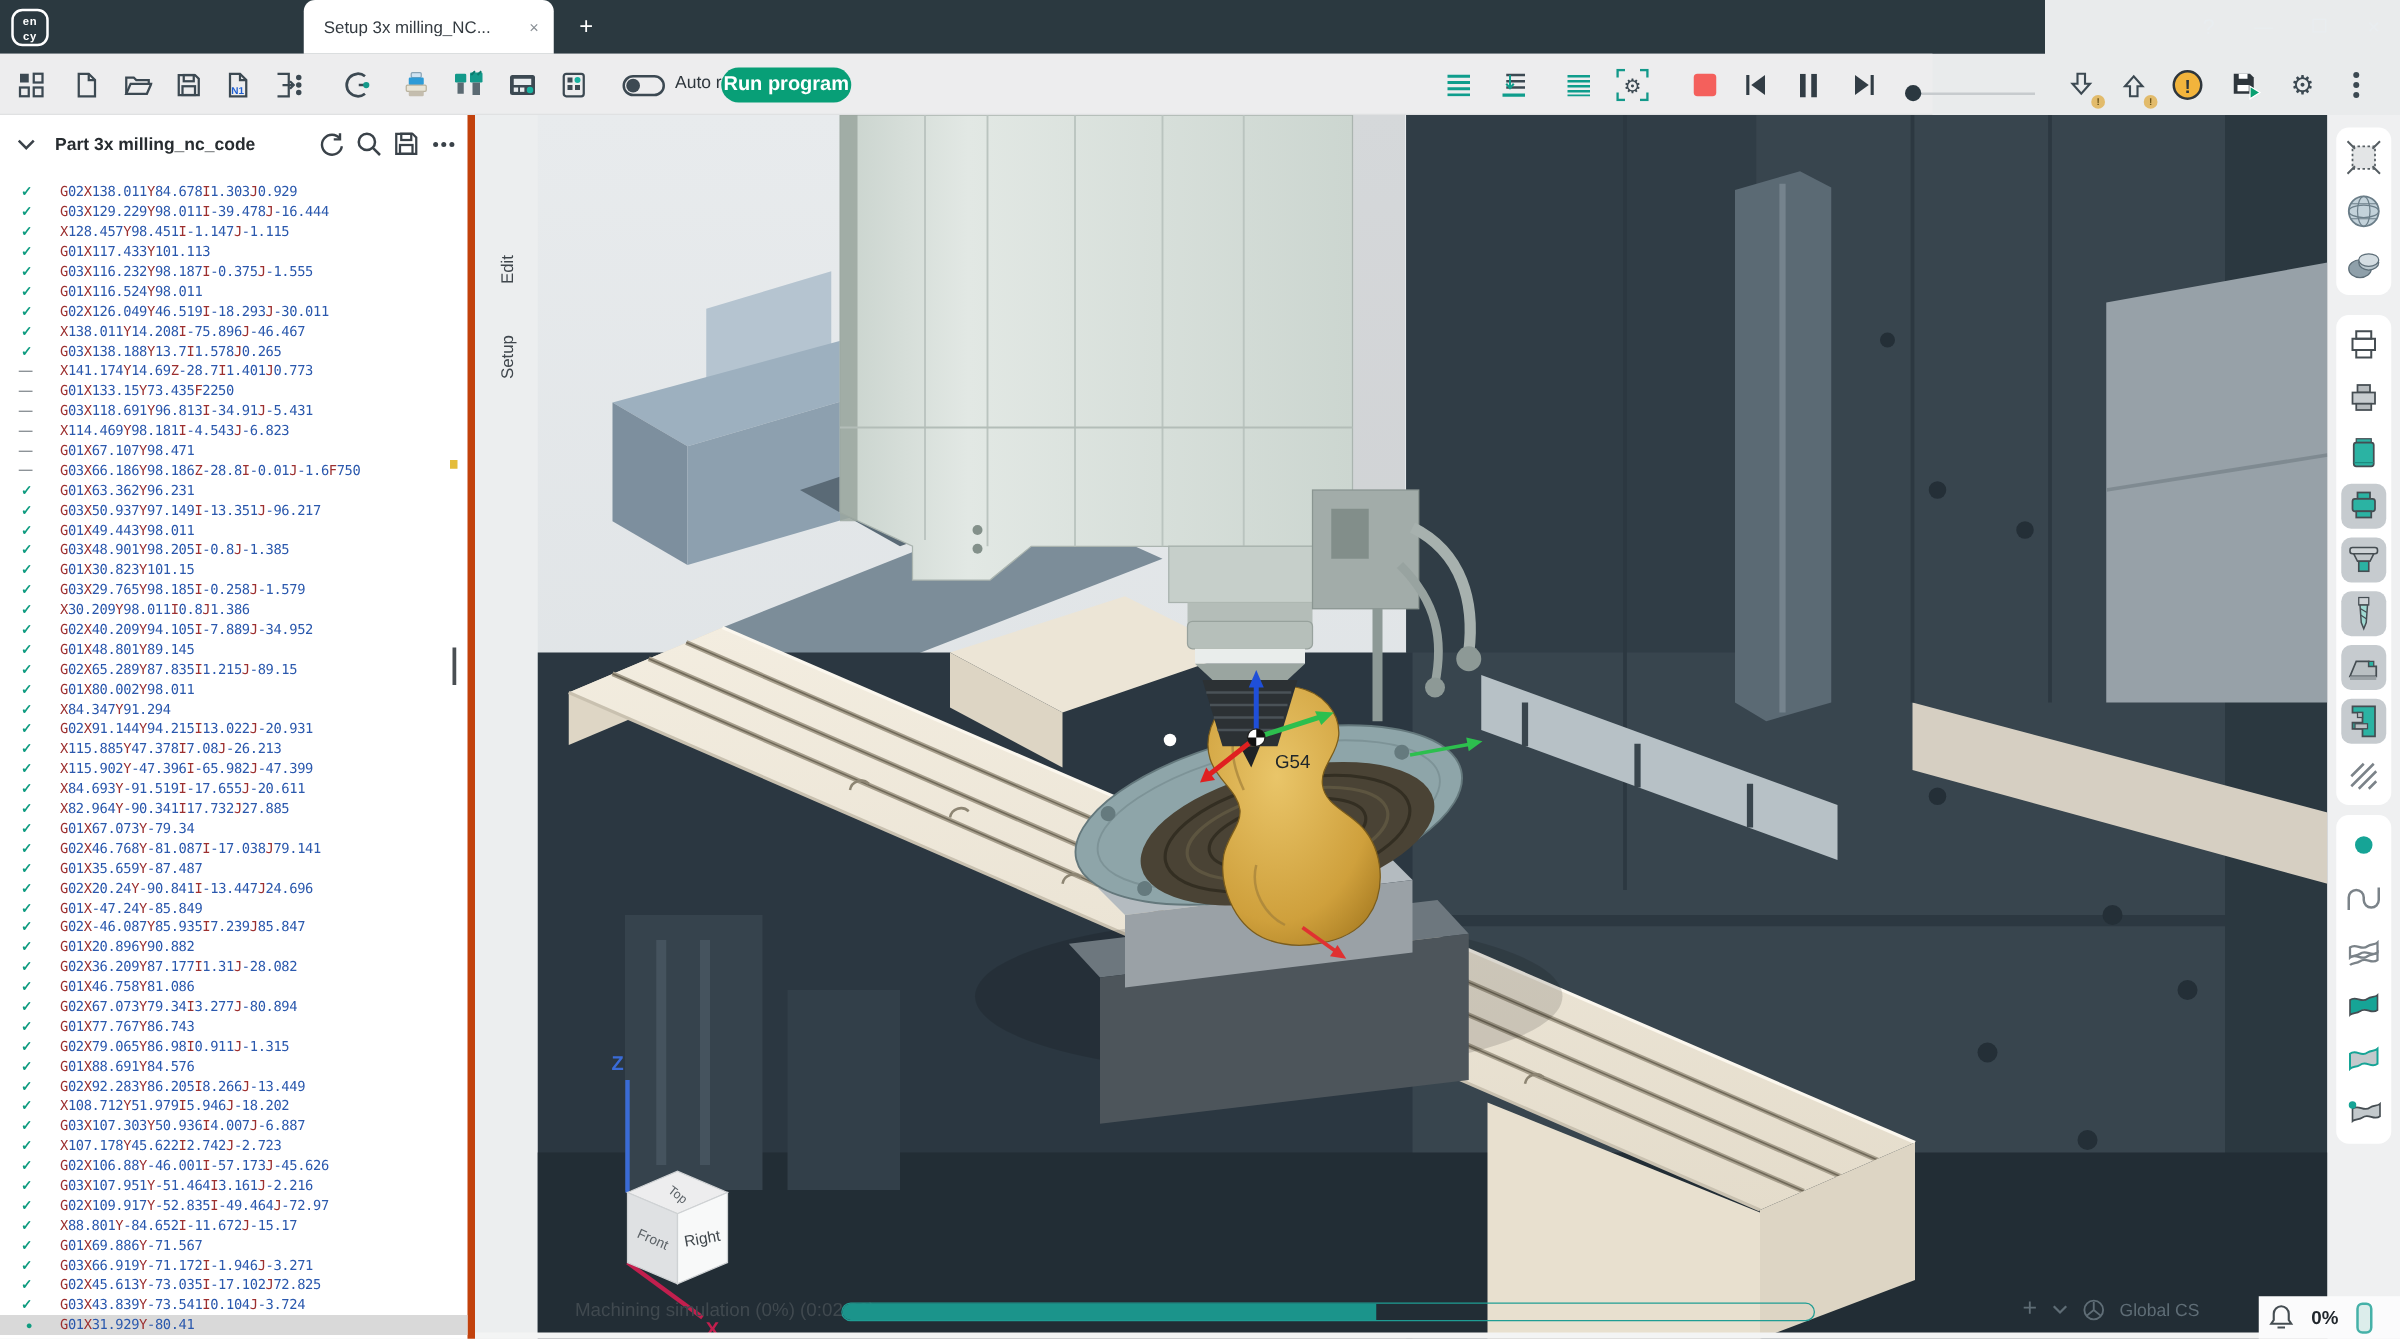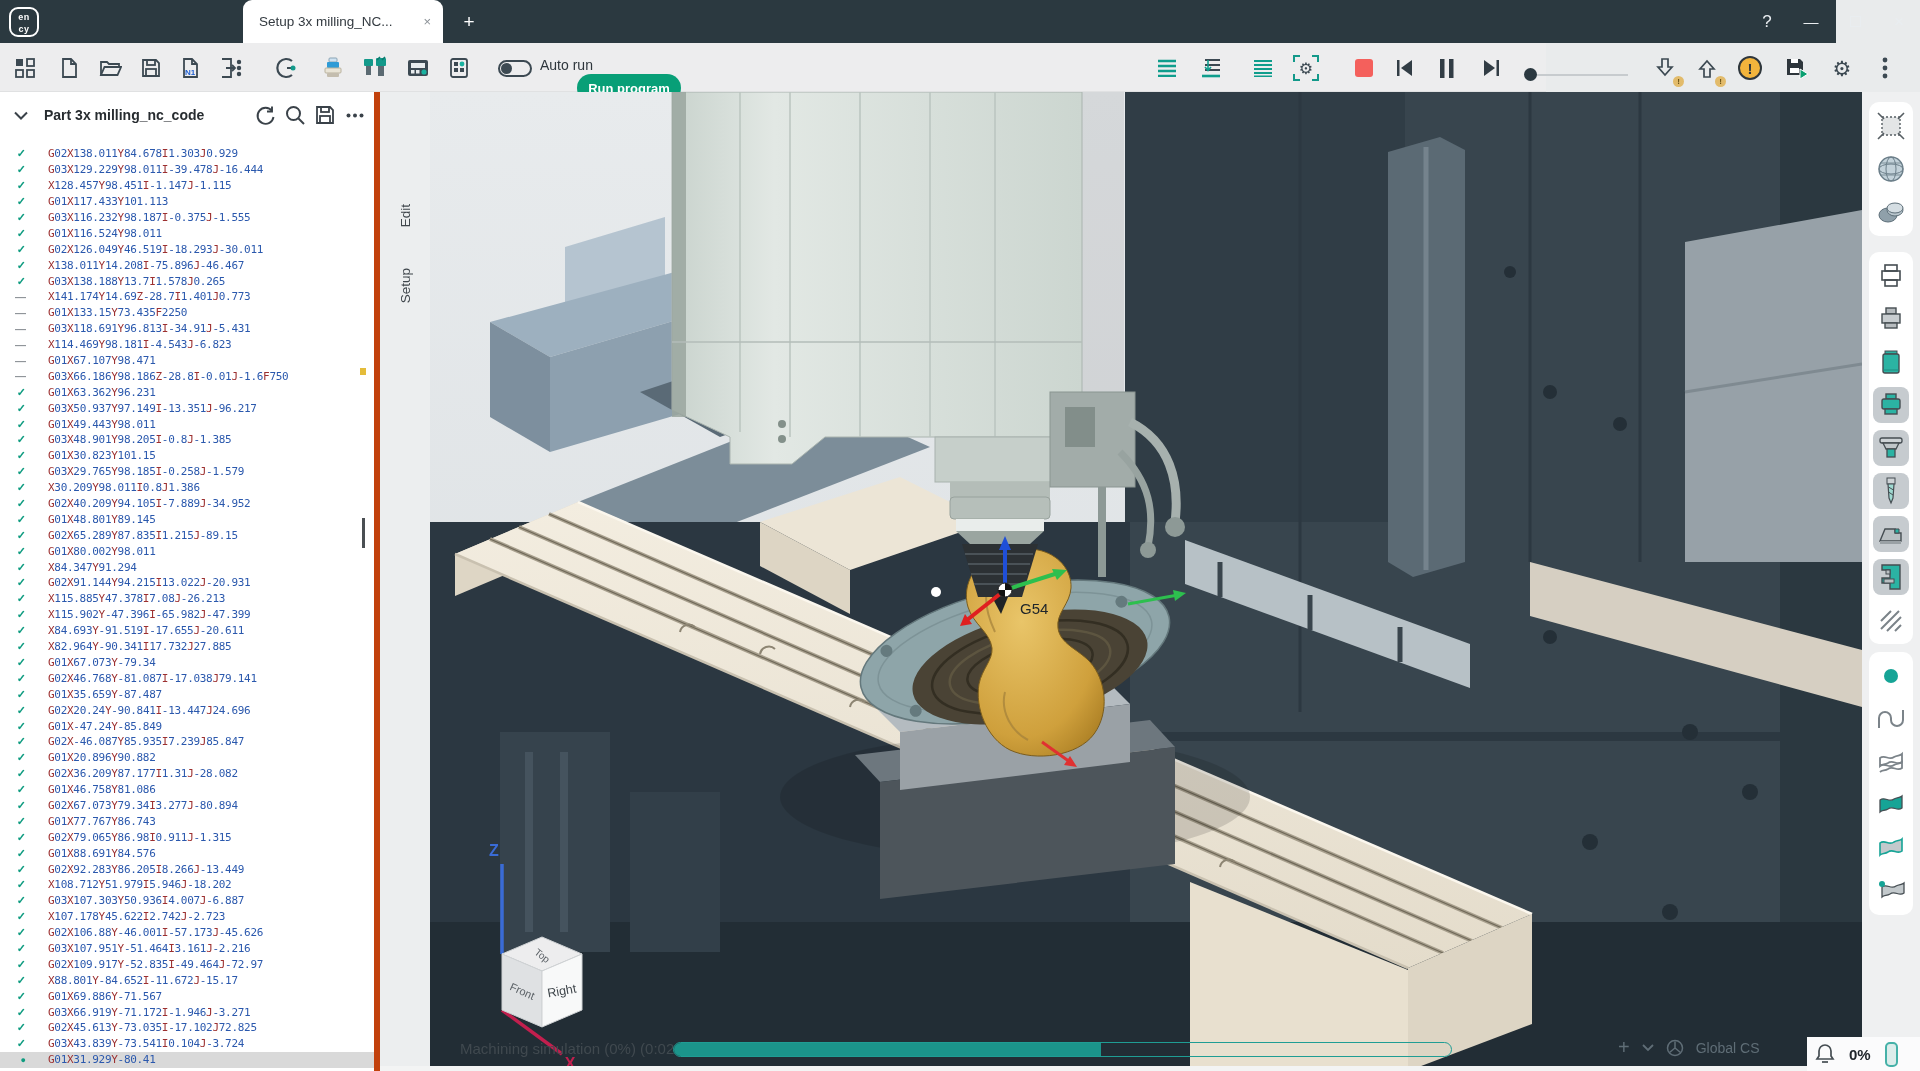--- a/index.html
+++ b/index.html
@@ -1,20 +1,20 @@
 <!DOCTYPE html>
 <html><head>
 <meta charset="utf-8">
 <style>
   * { margin:0; padding:0; box-sizing:border-box; }
   html,body { width:1920px; height:1071px; overflow:hidden; background:#e9ebec;
               font-family:"Liberation Sans", sans-serif; }
 
   
-  .titlebar { position:absolute; left:0; top:0; width:1836px; height:43px; background:#2b3940; }
+  .titlebar { position:absolute; left:0; top:0; width:1636px; height:43px; background:#2b3940; }
   .logo { position:absolute; left:9px; top:7px; width:30px; height:30px; border:2.5px solid #fff;
           border-radius:9px; color:#fff; font-weight:bold; font-size:9px; line-height:12px;
           text-align:center; padding-top:2px; letter-spacing:.5px; }
   .home-tab { position:absolute; left:58px; top:0; height:43px; line-height:43px; color:#fff;
               font-size:13px; padding:0 14px;margin-top:44px; }
   .active-tab { position:absolute; left:243px; top:0; width:200px; height:43px; background:#fff;
                 border-radius:9px 9px 0 0; display:flex; align-items:center; padding:0 12px 0 16px; }
   .active-tab .lbl { color:#333a40; font-size:13.5px; flex:1; white-space:nowrap; overflow:hidden; }
   .active-tab .x { color:#8a9096; font-size:13px; margin-left:8px; cursor:default; }
   .newtab { position:absolute; left:456px; top:9px; width:26px; height:26px; color:#fff; font-size:19px;
@@ -28,21 +28,21 @@
              border-bottom:1px solid #e0e1e2; }
   .tbi { position:absolute; top:8px; width:34px; height:34px; display:flex; align-items:center;
          justify-content:center; border-radius:6px; }
   .tbi svg { display:block; }
   .toggle { position:absolute; left:498px; top:17px; width:34px; height:17px; border:2px solid #3c4952;
             border-radius:9px; }
   .toggle .knob { position:absolute; left:1px; top:1px; width:11px; height:11px; border-radius:50%;
                   background:#3c4952; }
   .autorun-lbl { position:absolute; left:540px; top:14px; font-size:14px; color:#2e363c; }
   .runbtn { position:absolute; left:577px; top:11px; width:104px; height:28px; background:#089f77;
-            border:none; border-radius:15px; color:#fff; font-weight:bold; font-size:13px;margin-top:20px; }
+            border:none; border-radius:15px; color:#fff; font-weight:bold; font-size:16px; }
   .stopbtn { width:18px; height:18px; background:#f4605c; border-radius:3px; }
   .slider-track { position:absolute; left:1528px; top:31px; width:100px; height:2px; background:#c7cbce; }
   .slider-knob { position:absolute; left:1524px; top:25px; width:13px; height:13px; border-radius:50%;
                  background:#2b3840; }
   .badge { position:absolute; right:-2px; bottom:-2px; width:11px; height:11px; border-radius:50%;
            background:#e2bb6b; color:#6b5318; font-size:8px; font-weight:bold; text-align:center;
            line-height:11px; }
   .gear-glyph { font-size:21px; color:#3c4952; line-height:1; }
 
   

